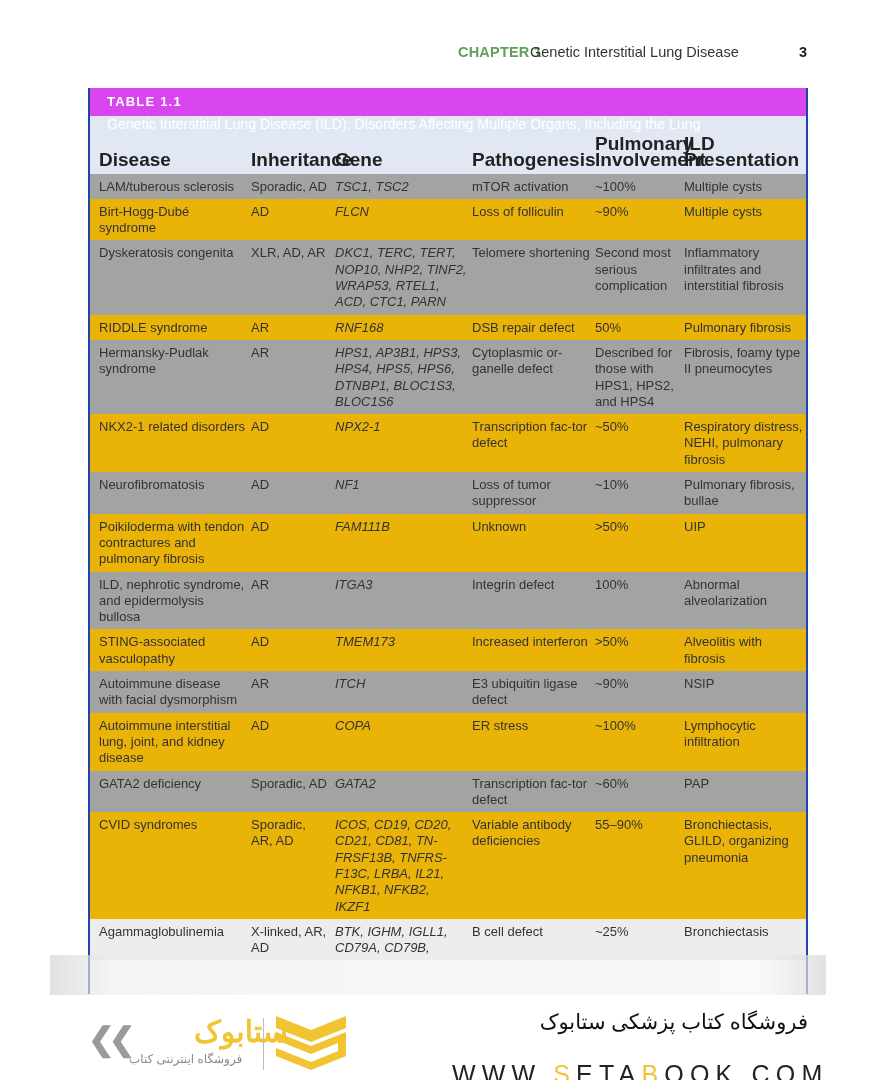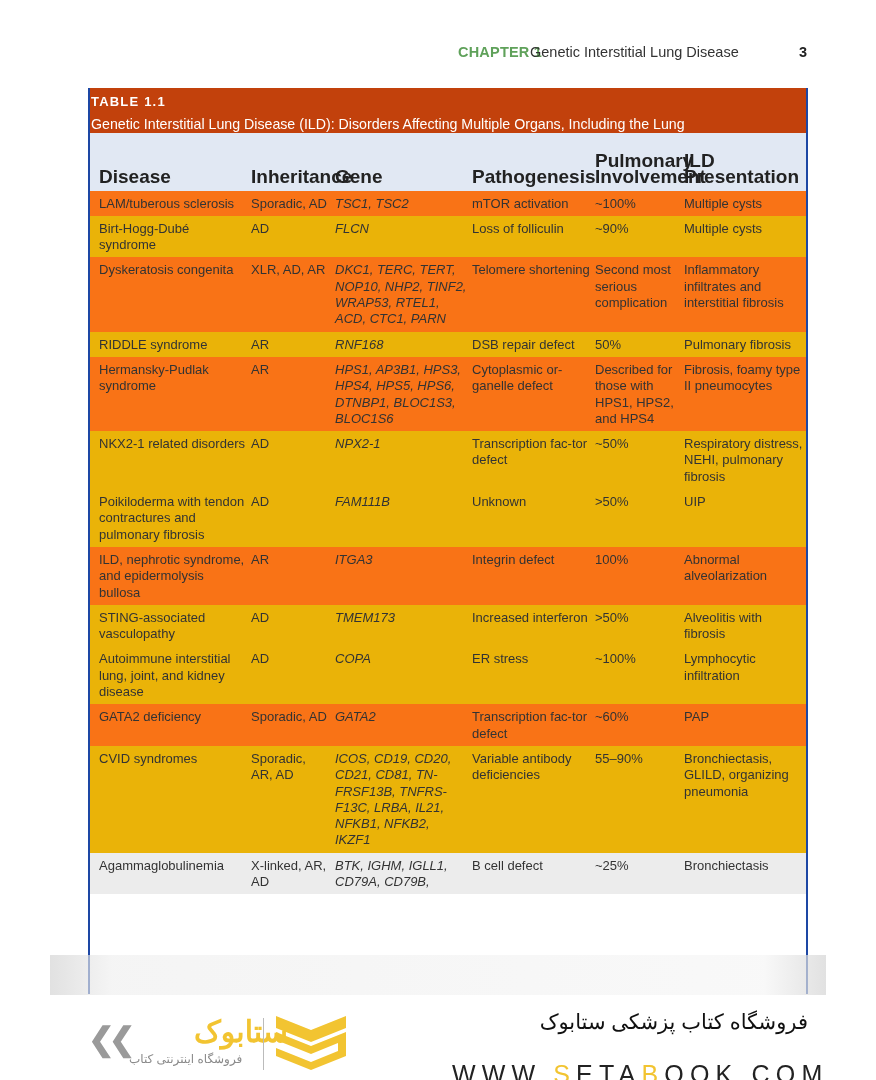--- a/index.html
+++ b/index.html
@@ -14,35 +14,35 @@
   .rh-chapter { position: absolute; left: 433px; top: 0; color: #5fa15a; font-weight: bold; letter-spacing: 0.2px; margin-left: 25px; }
   .rh-title { position: absolute; left: 530px; top: 0; color: #333; }
   .rh-page { position: absolute; left: 799px; top: 0; font-weight: bold; color: #222; }
 
   .table-wrap {
     position: absolute; left: 88px; top: 88px; width: 720px; height: 906px;
     border-left: 2px solid #1d47a4; border-right: 2px solid #1d47a4;
     box-sizing: border-box; overflow: hidden; background: #fff;
   }
   .table-header {
-    background: #c2410c; color: #fff; height: 45px; padding: 6px 0 0 1px; box-sizing: border-box;
+    background: #d946ef; color: #fff; height: 28px; padding: 6px 0 0 17px; box-sizing: border-box;
   }
   .table-label { font-size: 13px; font-weight: bold; letter-spacing: 1.2px; line-height: 15px; }
   .table-caption { font-size: 14.2px; font-weight: normal; line-height: 19px; margin-top: 6px; }
 
   table { border-collapse: collapse; width: 716px; table-layout: fixed; font-size: 13px; line-height: 16.3px; }
   col.c1 { width: 159px; } col.c2 { width: 84px; } col.c3 { width: 137px; }
   col.c4 { width: 123px; } col.c5 { width: 89px; } col.c6 { width: 124px; }
   thead tr { background: #e1e8f3; }
   th { font-weight: bold; text-align: left; vertical-align: bottom; padding: 20px 3px 5px 9px; color: #222; font-size: 19px; }
   th:not(:first-child) { padding-left: 2px; }
   td { vertical-align: top; padding: 5px 3px 4px 9px; color: #333; }
   td:not(:first-child) { padding-left: 2px; }
   tr.shaded { background: #eab308; }
-  tr.white { background: #f97316; }
+  tr.white { background: #a3a3a3; }
   td.gene { font-style: italic; }
   tr.last { background: #ececec; }
 
   .curl {
     position: absolute; left: 50px; top: 955px; width: 776px; height: 40px;
     background: linear-gradient(to right, rgba(220,220,220,0.85), rgba(236,236,236,0.55) 8%, rgba(236,236,236,0.35) 92%, rgba(220,220,220,0.85));
     pointer-events: none;
   }
   .footer-white { position: absolute; left: 0; top: 995px; width: 876px; height: 85px; background: #fff; }
 
@@ -132,20 +132,28 @@
           <td>Fibrosis, foamy type II pneumocytes</td>
         </tr>
         <tr class="shaded">
           <td>NKX2-1 related disorders</td>
           <td>AD</td>
           <td class="gene">NPX2-1</td>
           <td>Transcription fac-tor defect</td>
           <td>~50%</td>
           <td>Respiratory distress, NEHI, pulmonary fibrosis</td>
         </tr>
+        <tr class="white">
+          <td>Neurofibromatosis</td>
+          <td>AD</td>
+          <td class="gene">NF1</td>
+          <td>Loss of tumor suppressor</td>
+          <td>~10%</td>
+          <td>Pulmonary fibrosis, bullae</td>
+        </tr>
         <tr class="shaded">
           <td>Poikiloderma with tendon contractures and pulmonary fibrosis</td>
           <td>AD</td>
           <td class="gene">FAM111B</td>
           <td>Unknown</td>
           <td>&gt;50%</td>
           <td>UIP</td>
         </tr>
         <tr class="white">
           <td>ILD, nephrotic syndrome, and epidermolysis bullosa</td>
@@ -155,20 +163,28 @@
           <td>100%</td>
           <td>Abnormal alveolarization</td>
         </tr>
         <tr class="shaded">
           <td>STING-associated vasculopathy</td>
           <td>AD</td>
           <td class="gene">TMEM173</td>
           <td>Increased interferon</td>
           <td>&gt;50%</td>
           <td>Alveolitis with fibrosis</td>
+        </tr>
+        <tr class="white">
+          <td>Autoimmune disease with facial dysmorphism</td>
+          <td>AR</td>
+          <td class="gene">ITCH</td>
+          <td>E3 ubiquitin ligase defect</td>
+          <td>~90%</td>
+          <td>NSIP</td>
         </tr>
         <tr class="shaded">
           <td>Autoimmune interstitial lung, joint, and kidney disease</td>
           <td>AD</td>
           <td class="gene">COPA</td>
           <td>ER stress</td>
           <td>~100%</td>
           <td>Lymphocytic infiltration</td>
         </tr>
         <tr class="white">

